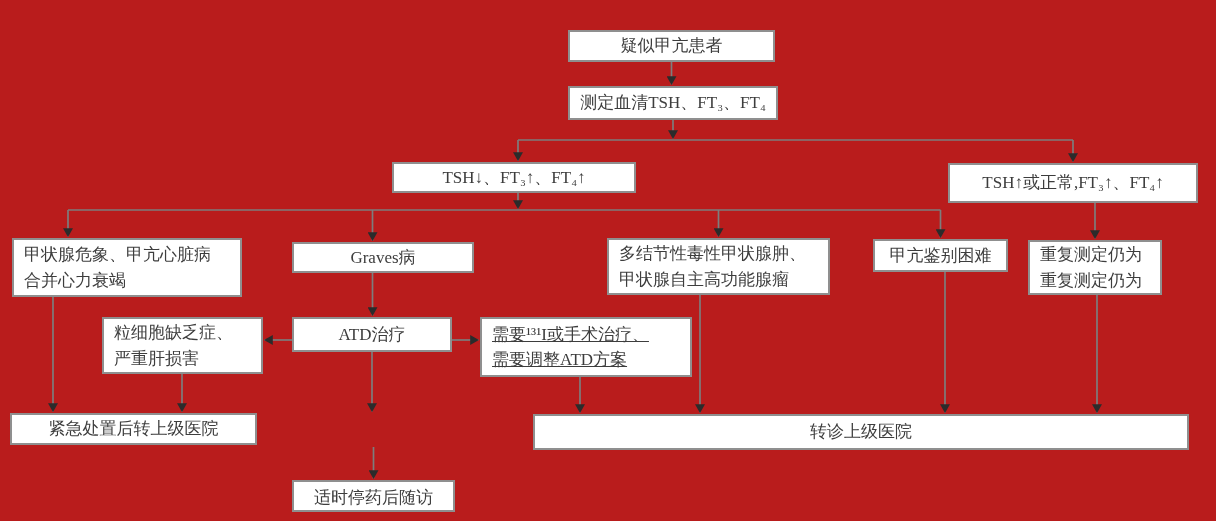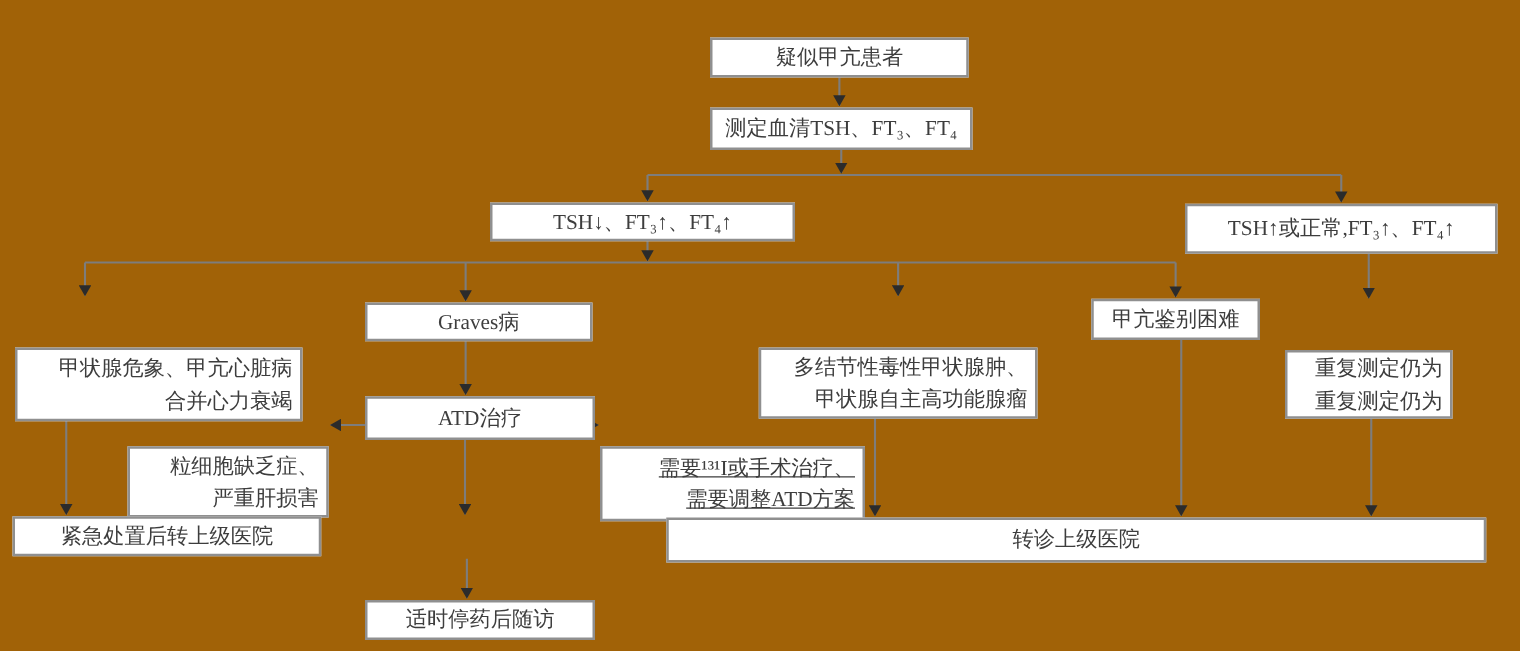--- a/index.html
+++ b/index.html
@@ -1,20 +1,20 @@
 <!DOCTYPE html>
 <html><head>
 <meta charset="utf-8">
 <style>
   html, body { margin: 0; padding: 0; background: #ffffff; }
   .figure {
     position: relative;
     width: 1216px;
     height: 521px;
-    background: #a16207;
+    background: #b91c1c;
     font-family: "Liberation Serif", "DejaVu Serif", serif;
     overflow: hidden;
   }
   .connectors {
     position: absolute;
     left: 0; top: 0;
     width: 1216px; height: 521px;
   }
   .node {
     position: absolute;
@@ -25,25 +25,24 @@
     font-size: 17px;
     line-height: 1.5;
     display: flex;
     flex-direction: column;
     align-items: center;
     justify-content: center;
     text-align: center;
     white-space: nowrap;
   }
   .node.left {
-    align-items: flex-end;
+    align-items: flex-start;
     text-align: left;
-    padding-left: 20px;
+    padding-left: 10px;
     padding-right: 6px;
-    margin-top: 40px;
   }
   .node span { display: block; }
 </style>
 </head>
 <body>
 
 <div class="figure">
 
   <svg class="connectors" viewBox="0 0 1216 521" xmlns="http://www.w3.org/2000/svg">
     <defs>
@@ -124,35 +123,35 @@
   <div class="node left" style="left:1028px; top:240px; width:134px; height:55px;">
     <span>重复测定仍为</span>
     <span>重复测定仍为</span>
   </div>
 
   <div class="node left" style="left:102px; top:317px; width:161px; height:57px;">
     <span>粒细胞缺乏症、</span>
     <span>严重肝损害</span>
   </div>
 
-  <div class="node" style="left:292px; top:317px; width:184px; height:35px;">
+  <div class="node" style="left:292px; top:317px; width:160px; height:35px;">
     <span>ATD治疗</span>
   </div>
 
   <div class="node left" style="left:480px; top:317px; width:212px; height:60px;text-decoration:underline;">
     <span>需要¹³¹I或手术治疗、</span>
     <span>需要调整ATD方案</span>
   </div>
 
   <div class="node" style="left:10px; top:413px; width:247px; height:32px;">
     <span>紧急处置后转上级医院</span>
   </div>
 
 
   <div class="node" style="left:533px; top:414px; width:656px; height:36px;">
     <span>转诊上级医院</span>
   </div>
 
-  <div class="node" style="left:292px; top:480px; width:184px; height:32px;">
+  <div class="node" style="left:292px; top:480px; width:163px; height:32px;justify-content:flex-end;">
     <span>适时停药后随访</span>
   </div>
 
 </div>
 
 </body></html>

